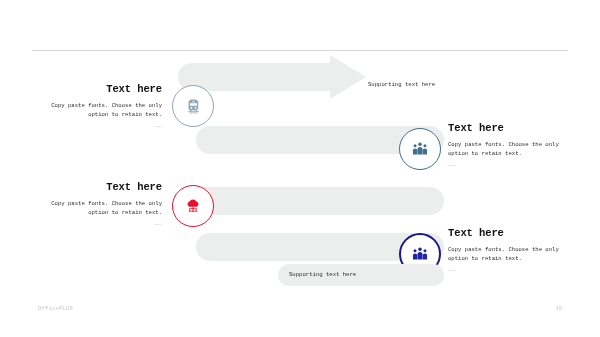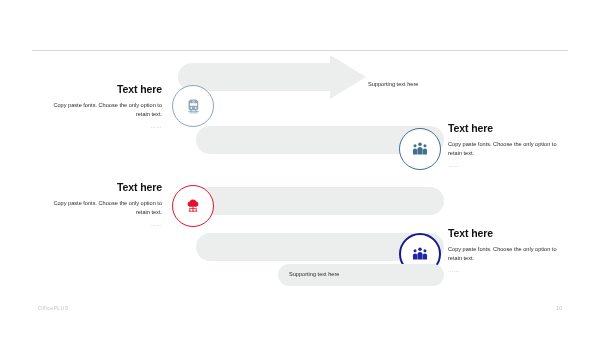--- a/index.html
+++ b/index.html
@@ -6,21 +6,21 @@
     margin: 0;
     padding: 0;
     background: #ffffff;
   }
   #slide {
     position: relative;
     width: 600px;
     height: 337px;
     background: #ffffff;
     overflow: hidden;
-    font-family: Liberation Sans, sans-serif;
+    font-family: Liberation Mono, monospace;
     -webkit-font-smoothing: antialiased;
   }
 
   
   .divider {
     position: absolute;
     left: 32px;
     top: 50px;
     width: 536px;
     height: 1px;

